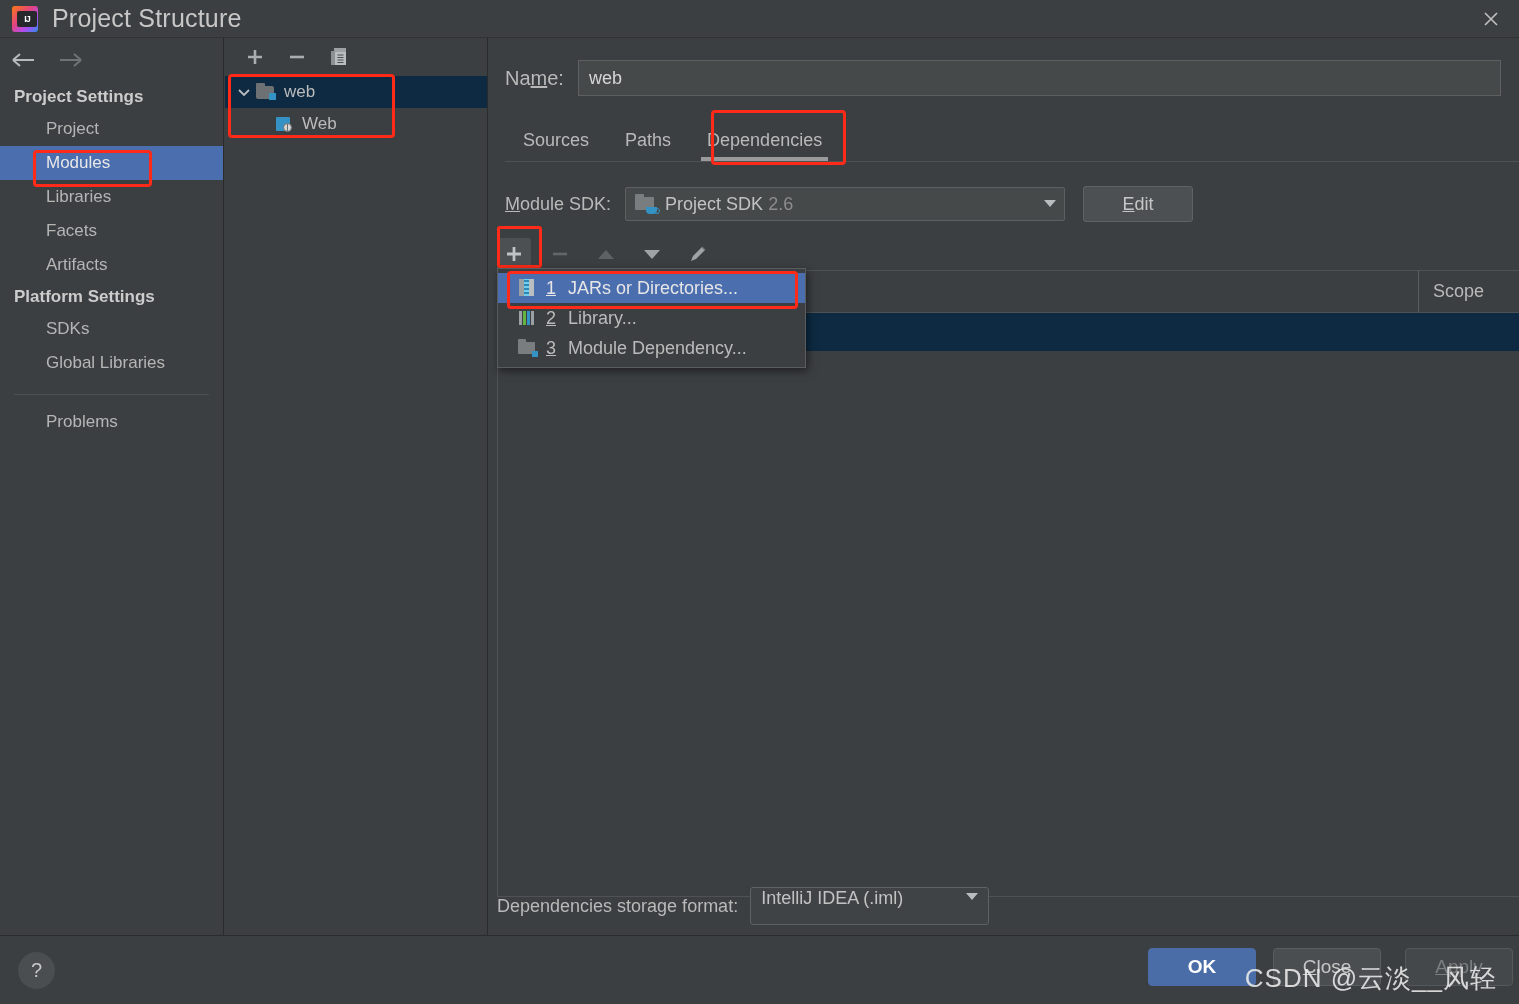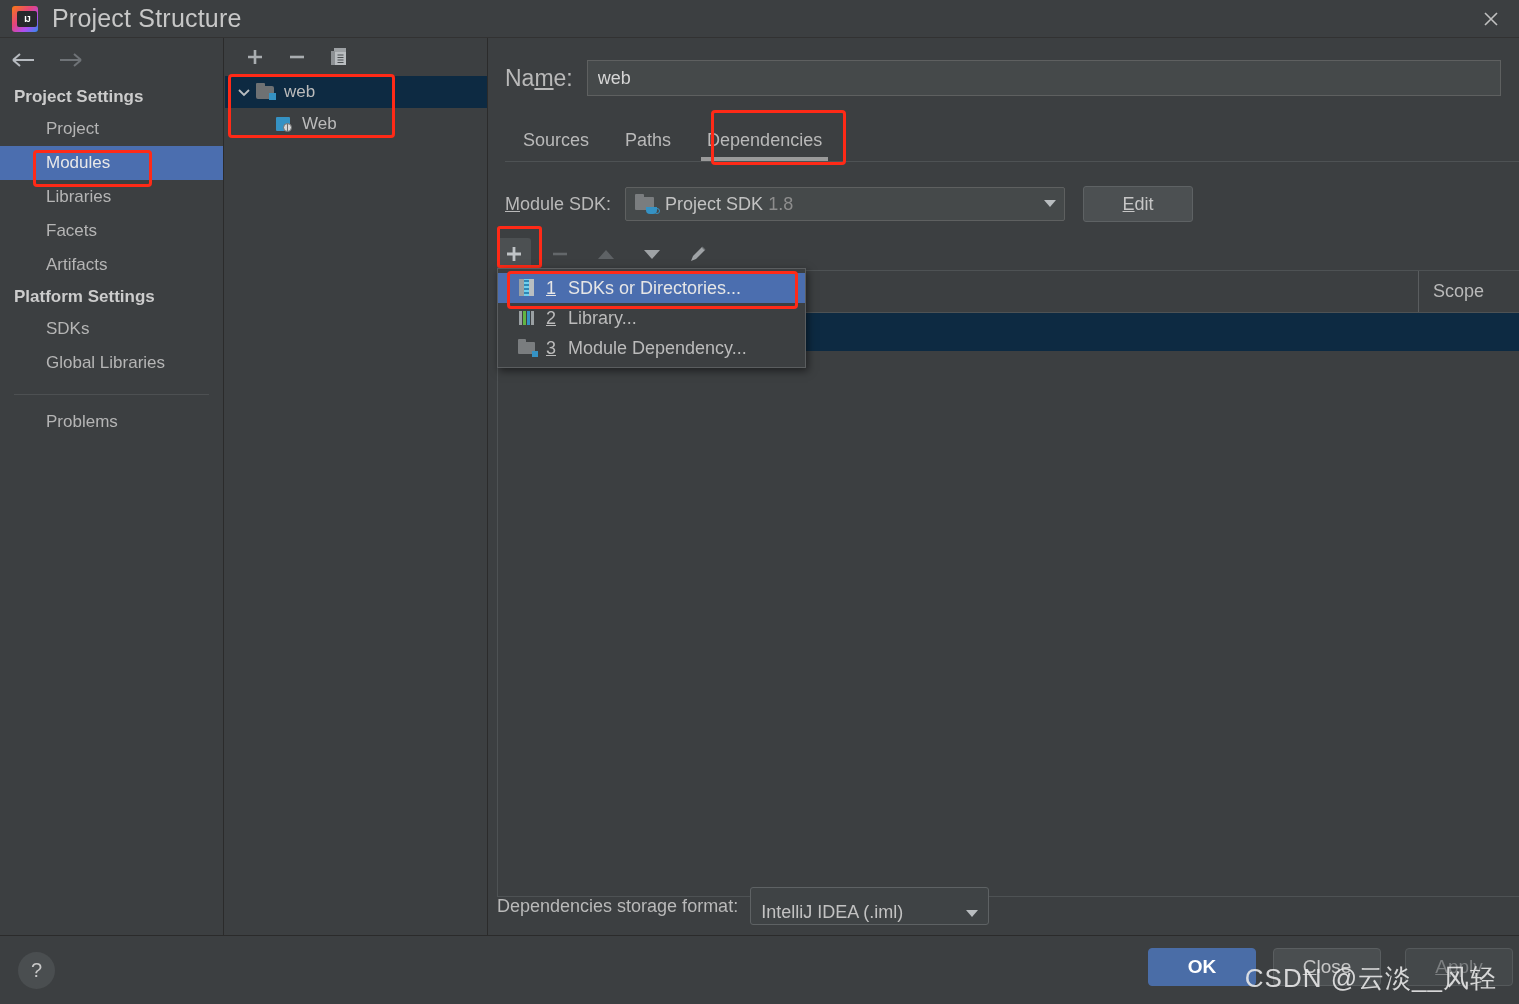--- a/index.html
+++ b/index.html
@@ -115,21 +115,21 @@
   }
 
   
   #content {
     position: absolute; left: 489px; top: 38px; width: 1030px; height: 897px;
     background: #3c3f41;
   }
   #name-row {
     display: flex; align-items: center; height: 40px; margin: 20px 0 0 0; padding: 0 18px 0 16px;
   }
-  #name-label { font-size: 23px; color: #b9b9b9; margin-right: 14px; white-space: nowrap; }
+  #name-label { font-size: 20px; color: #b9b9b9; margin-right: 14px; white-space: nowrap; }
   #name-label u { text-decoration: underline; }
   #name-input {
     flex: 1; height: 36px;
     background: #45494a; border: 1px solid #5e6060;
     color: #d6d6d6; font-size: 18px;
     padding: 0 10px;
     font-family: "Liberation Sans", sans-serif;
     outline: none;
   }
 
@@ -251,21 +251,21 @@
 
   
   #storage-row {
     position: absolute; left: 8px; bottom: 10px;
     display:flex; align-items:center;
   }
   #storage-label { font-size: 18px; color: #b9b9b9; margin-right: 12px; white-space: nowrap; }
   #storage-combo {
     width: 239px; height: 38px; background: #3f4345;
     border: 1px solid #5e6264; border-radius: 3px;
-    display:flex; align-items:flex-end; padding: 0 8px 1px 10px; cursor:pointer;
+    display:flex; align-items:flex-start; padding: 0 8px 8px 10px; cursor:pointer;
   }
   #storage-combo .lbl { font-size: 18px; color: #c2c2c2; flex:1; white-space: nowrap; }
 
   
   #bottombar {
     position: absolute; left: 0; bottom: 0; width: 1519px; height: 69px;
     background: #3c3f41; border-top: 1px solid #2b2b2b;
   }
   #help-btn {
     position: absolute; left: 18px; top: 16px; width: 37px; height: 37px;
@@ -399,21 +399,21 @@
     </div>
 
     <div id="sdk-row">
       <div id="sdk-label"><u>M</u>odule SDK:</div>
       <div id="sdk-combo">
         <span class="ico-sdk">
           <span class="f-tab"></span>
             <span class="f-body"></span>
             <span class="cup"></span>
         </span>
-        <span class="lbl"><span>Project SDK</span> <span class="ver">1.8</span></span>
+        <span class="lbl"><span>Project SDK</span> <span class="ver">2.6</span></span>
         <span class="combo-arrow">
           <svg width="16" height="12" viewBox="0 0 16 12">
               <path d="M2 3 L8 10 L14 3 Z" fill="#b9bdc0"></path>
             </svg>
         </span>
       </div>
       <div id="edit-btn"><u>E</u>dit</div>
     </div>
 
     <div id="dep-toolbar">
@@ -472,21 +472,21 @@
   <div id="hl-plus"></div>
 
   <div id="popup">
     <div class="menu-item selected">
       <span class="mi-icon ico-jar">
         <span class="j1"></span>
           <span class="j2"></span>
           <span class="j3"></span>
       </span>
       <span class="mi-num"><u>1</u></span>
-      <span>SDKs or Directories...</span>
+      <span>JARs or Directories...</span>
     </div>
     <div class="menu-item">
       <span class="mi-icon ico-lib">
         <span class="b1"></span>
           <span class="b2"></span>
           <span class="b3"></span>
           <span class="b4"></span>
       </span>
       <span class="mi-num"><u>2</u></span>
       <span>Library...</span>

